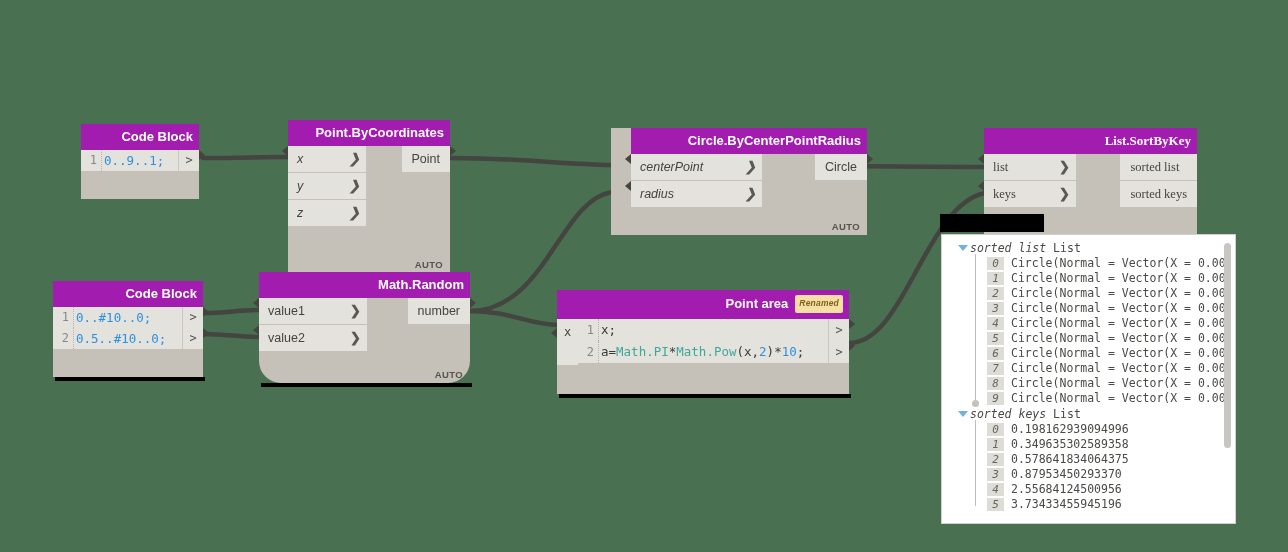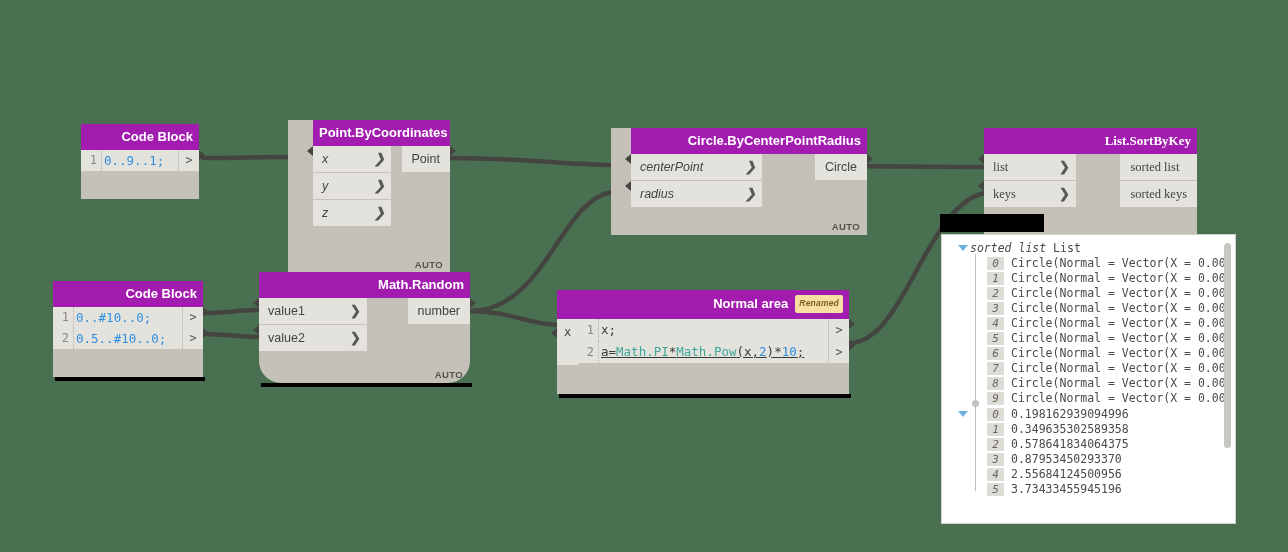--- a/index.html
+++ b/index.html
@@ -283,21 +283,21 @@
         <div class="cb-gutter">1</div>
         <div class="cb-code"><span class="num">0..9..1;</span></div>
         <div class="cb-out">&gt;
           <span class="nub right"></span>
         </div>
       </div>
       <div class="cb-filler"></div>
     </div>
   </div>
 
-  <div class="node" style="left:288px; top:120px; width:162px;padding-left:25px;">
+  <div class="node" style="left:288px; top:120px; width:162px;">
     <div class="node-header">Point.ByCoordinates</div>
     <div class="node-body" style="height:127px;">
       <div class="ports">
         <div class="in-col" style="width:78px;">
           <div class="port in">
             <span class="nub left"></span>
             <span>x</span>
             <span class="chev">❯</span>
           </div>
           <div class="port in">
@@ -422,38 +422,38 @@
           </div>
         </div>
       </div>
       <div class="auto">AUTO</div>
     </div>
     <div class="node-shadow"></div>
   </div>
 
   <div class="node" style="left:557px; top:290px; width:292px;">
     <div class="node-header">
-      <span>Normal area</span><span class="badge">Renamed</span>
+      <span>Point area</span><span class="badge">Renamed</span>
     </div>
     <div class="ca-wrap">
       <div class="ca-inport" style="height:44px; padding-top:2px;">
         <span class="nub left" style="top:9px;"></span>
         <span>x</span>
       </div>
       <div style="flex:1;">
         <div class="cb-row" style="height:22px;">
           <div class="cb-gutter" style="line-height:22px;">1</div>
           <div class="cb-code" style="line-height:22px;"><span>x;</span></div>
           <div class="cb-out" style="line-height:22px;">&gt;
             <span class="nub right"></span>
           </div>
         </div>
         <div class="cb-row" style="height:22px;">
           <div class="cb-gutter" style="line-height:22px;">2</div>
-          <div class="cb-code" style="line-height:22px;text-decoration:underline;"><span>a=</span><span class="fn">Math.PI</span><span>*</span><span class="fn">Math.Pow</span><span>(x,</span><span class="num">2</span><span>)*</span><span class="num">10</span><span>;</span></div>
+          <div class="cb-code" style="line-height:22px;"><span>a=</span><span class="fn">Math.PI</span><span>*</span><span class="fn">Math.Pow</span><span>(x,</span><span class="num">2</span><span>)*</span><span class="num">10</span><span>;</span></div>
           <div class="cb-out" style="line-height:22px;">&gt;
             <span class="nub right"></span>
           </div>
         </div>
         <div class="cb-filler" style="height:31px;"></div>
       </div>
     </div>
     <div class="node-shadow"></div>
   </div>
 
@@ -508,20 +508,24 @@
           <div class="w-row">
               <span class="w-idx">9</span>
               <span class="w-val">Circle(Normal = Vector(X = 0.00</span>
             </div>
           <div class="w-dot" style="bottom:-1px;"></div>
         </div>
       </div>
 
       <div style="position:relative; margin-top:1px;">
         <div class="caret" style="top:4px;"></div>
+        <div class="w-group-label" style="padding-left:28px;">
+          <span style="font-style:italic;">sorted keys</span>
+          <span class="kind">List</span>
+        </div>
         <div class="w-items" style="margin-left:33px;">
           <div class="w-row">
               <span class="w-idx">0</span>
               <span class="w-val">0.198162939094996</span>
             </div>
           <div class="w-row">
               <span class="w-idx">1</span>
               <span class="w-val">0.349635302589358</span>
             </div>
           <div class="w-row">

